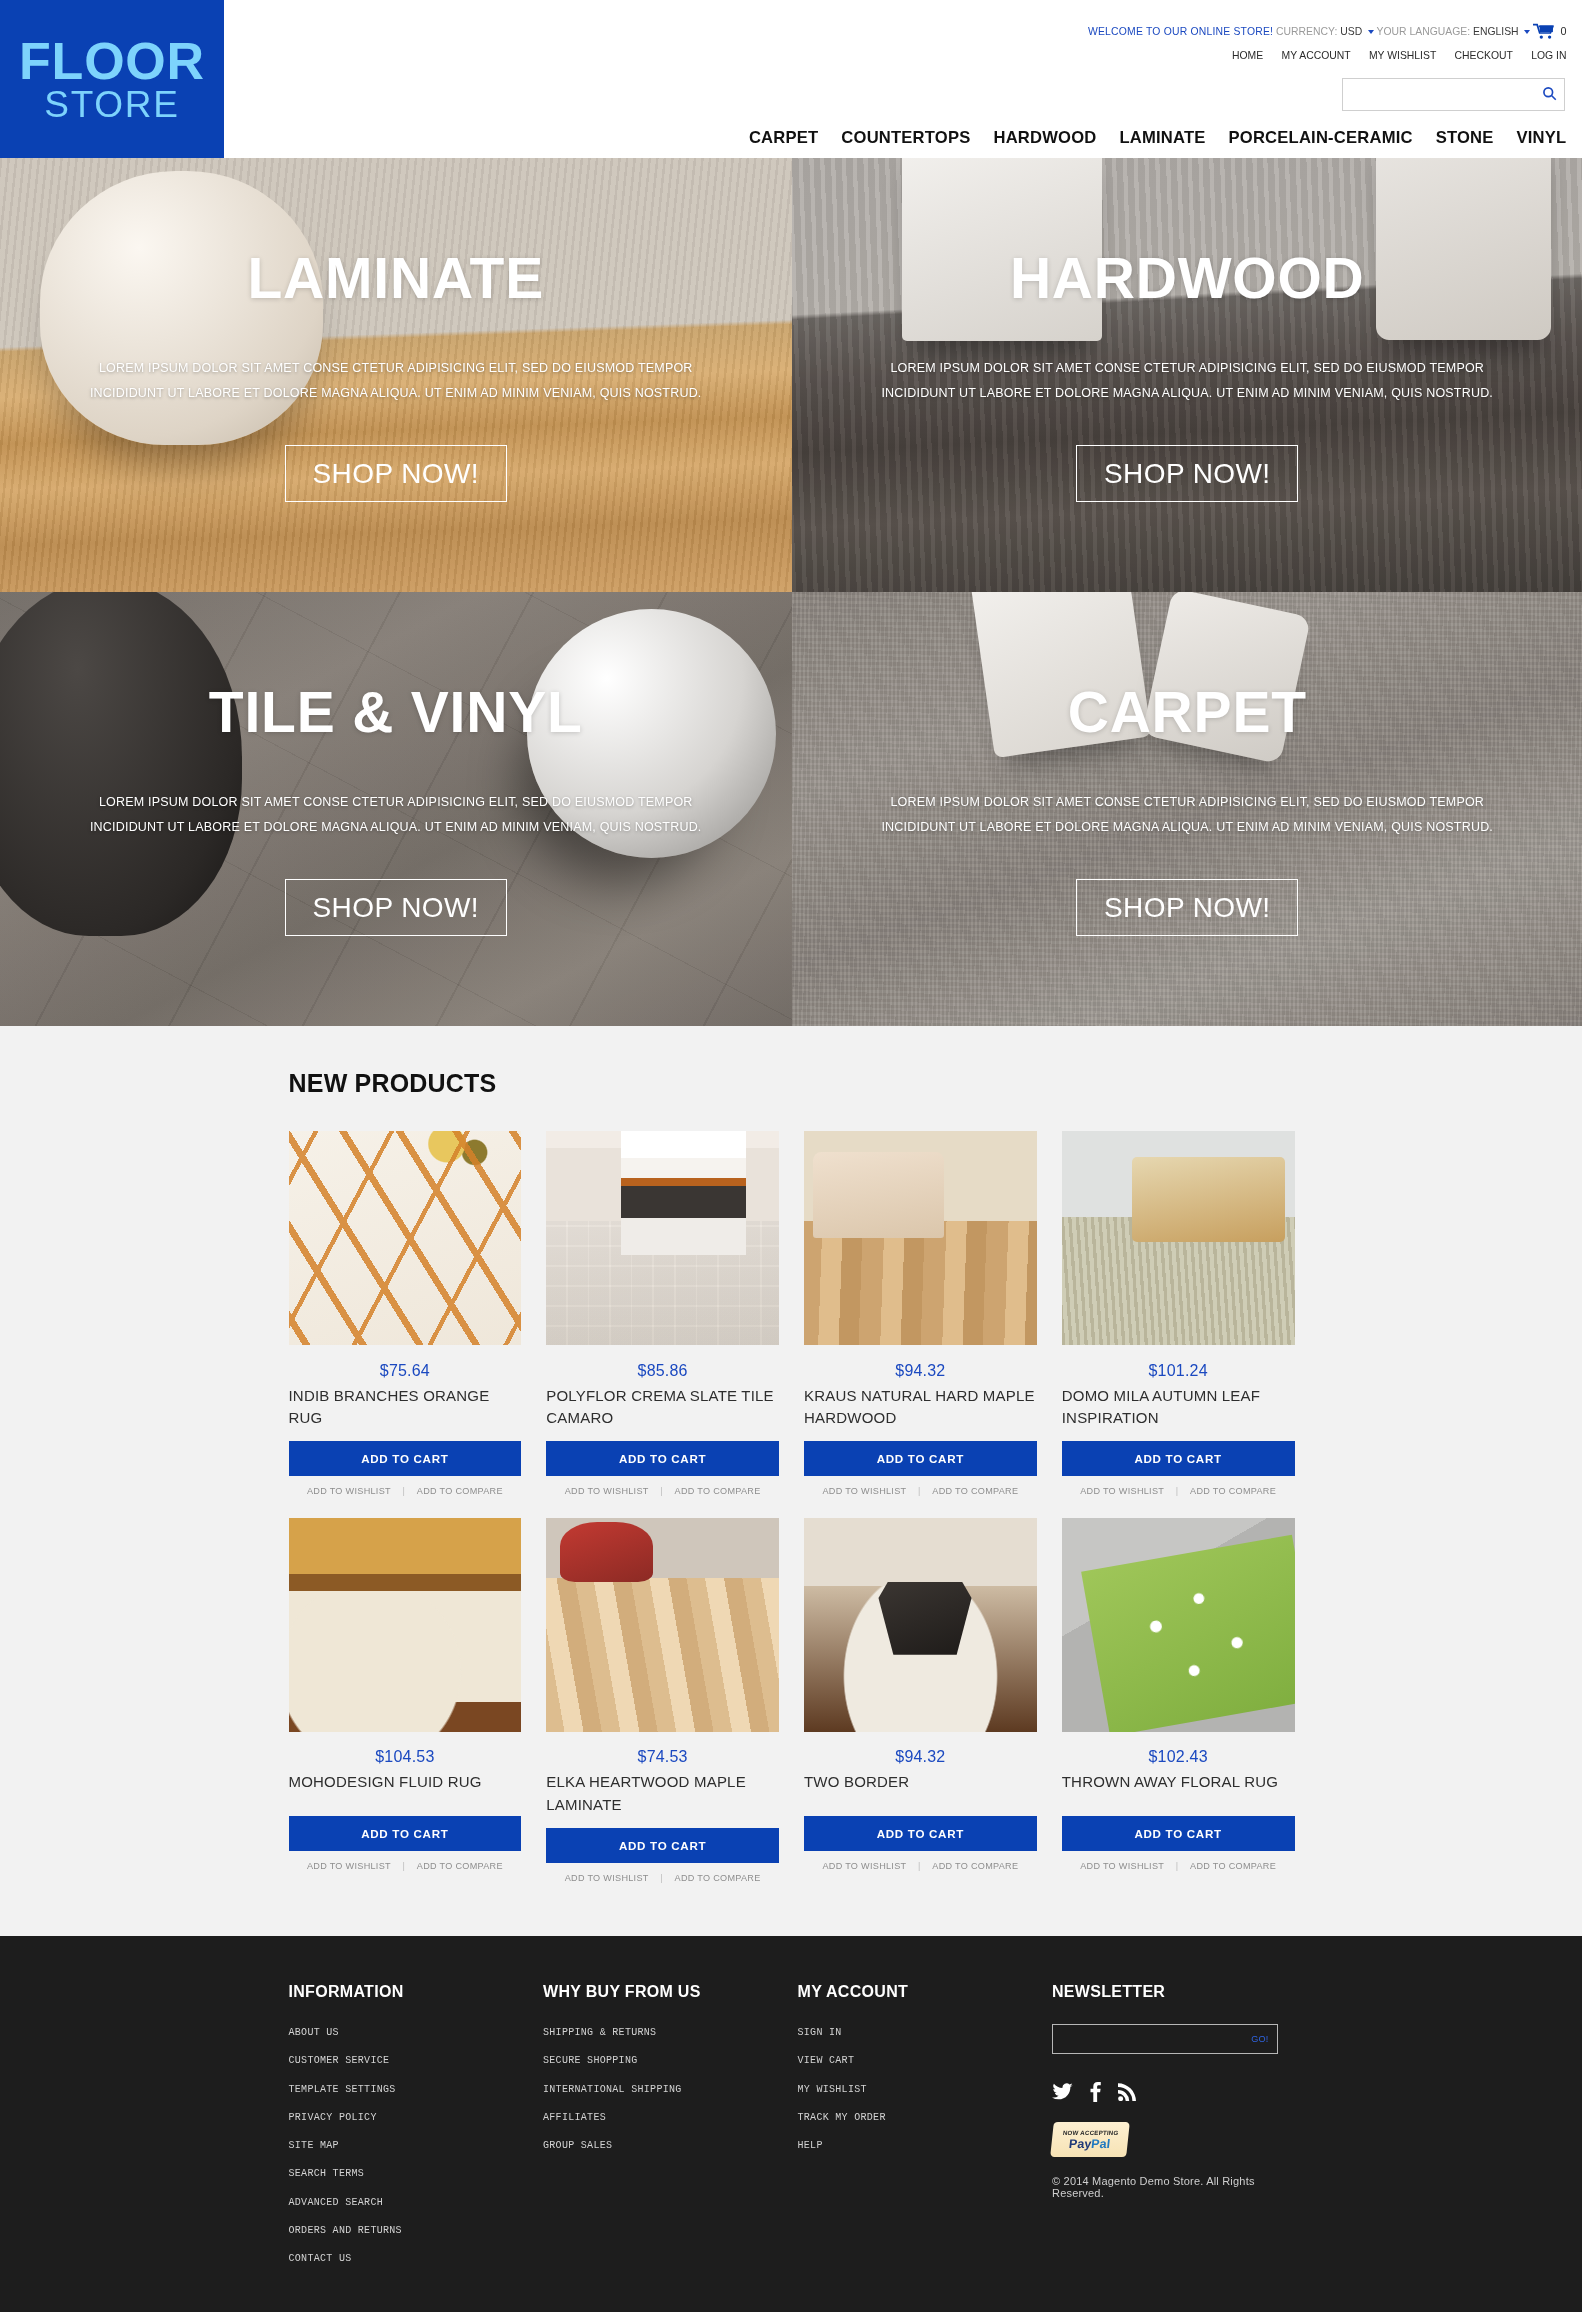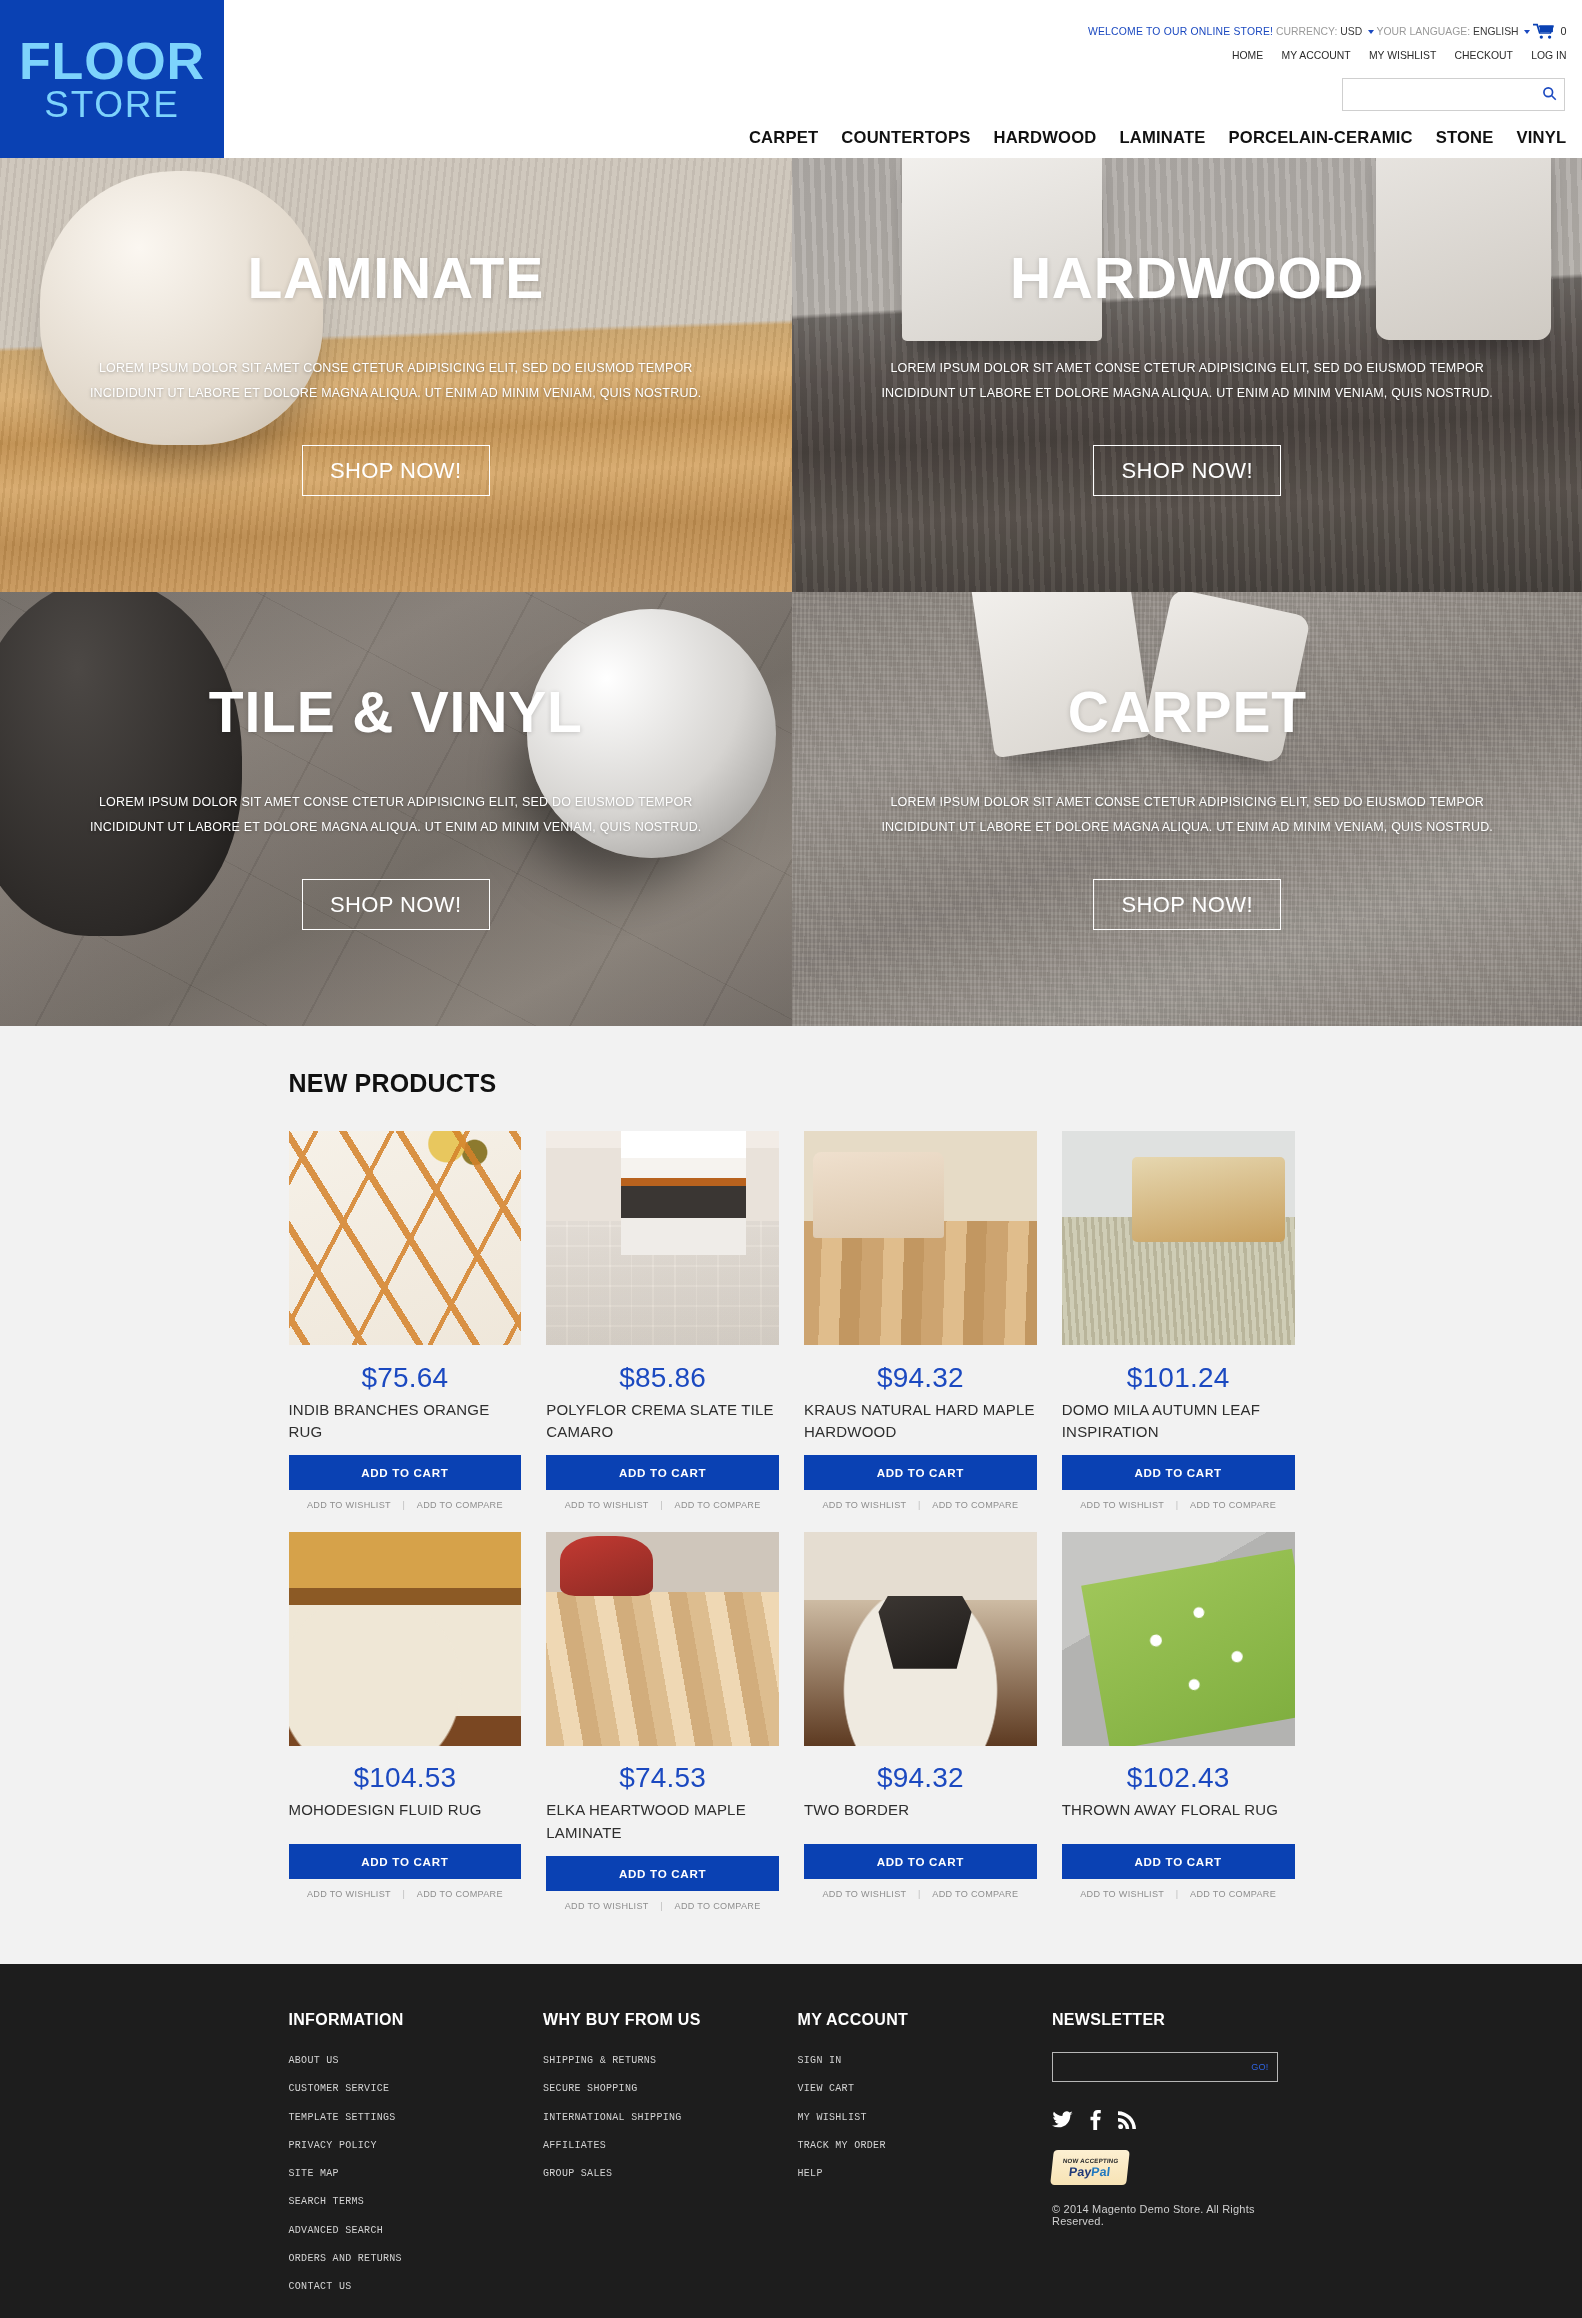--- a/index.html
+++ b/index.html
@@ -148,21 +148,21 @@
     font-size: 12.5px;
     line-height: 2.05;
     letter-spacing: 0.2px;
     text-shadow: 0 0.8px 3.3px rgba(0,0,0,.35);
   }
   .banner-btn {
     display: inline-block;
     margin-top: 38px;
     border: 1.7px solid #fff;
     padding: 11.6px 27px;
-    font-size: 22px;
+    font-size: 28px;
     letter-spacing: 0.4px;
     color: #fff;
     background: transparent;
     font-family: "Liberation Sans", sans-serif;
     cursor: pointer;
   }
 
   
   .bg-laminate {
     background:
@@ -254,21 +254,21 @@
     width: 100%;
     height: 214px;
     overflow: hidden;
     position: relative;
     cursor: pointer;
     background: #ded9d2;
   }
   .product-price {
     text-align: center;
     color: #1b49c0;
-    font-size: 28px;
+    font-size: 16px;
     margin-top: 16.6px;
     letter-spacing: 0.2px;
   }
   .product-name {
     text-align: left;
     font-size: 15px;
     color: #2e2e2e;
     letter-spacing: 0.2px;
     margin-top: 5px;
     line-height: 1.5;

